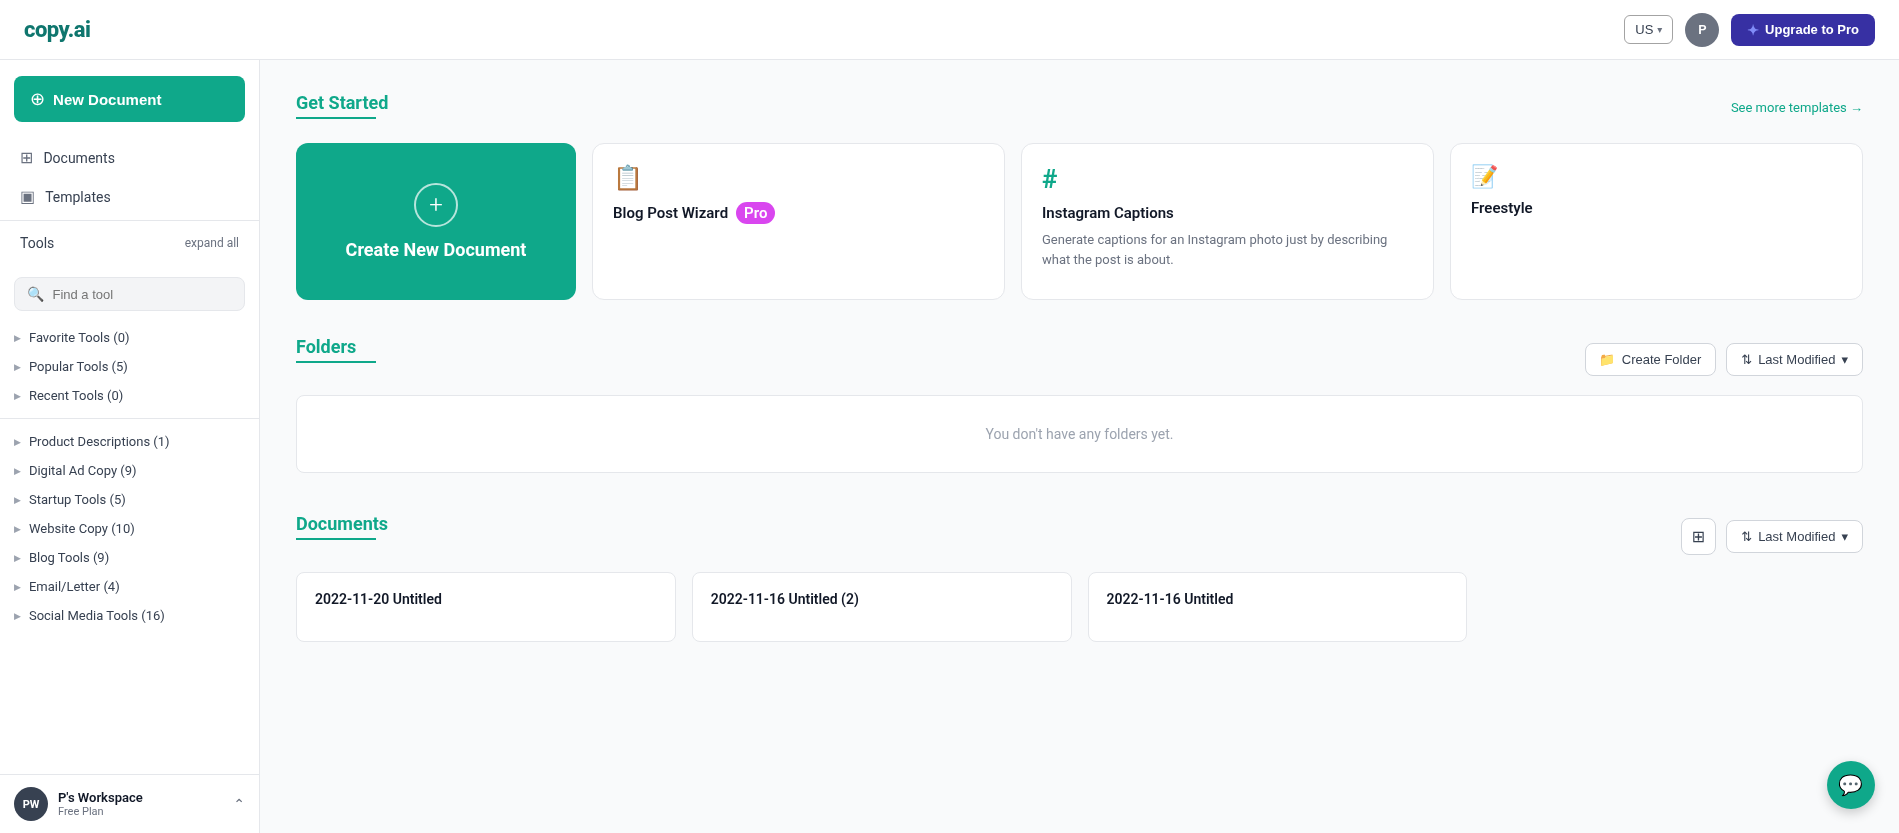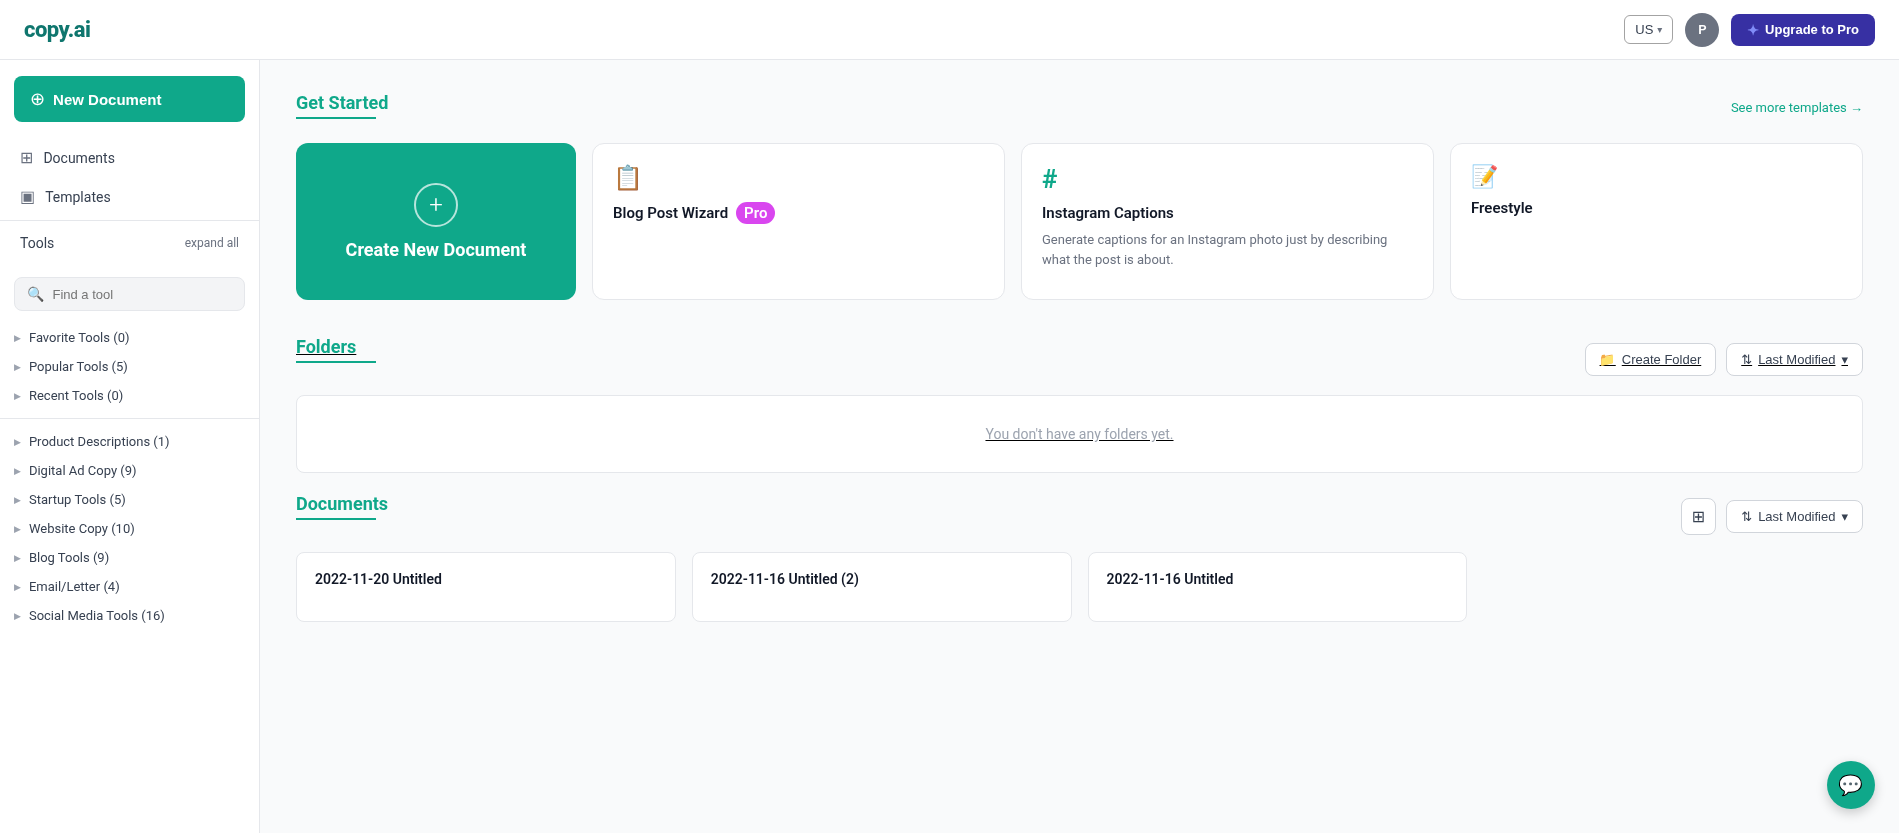--- a/index.html
+++ b/index.html
@@ -279,21 +279,21 @@
       background: #d946ef;
       color: #fff;
       font-size: 15px;
       font-weight: 600;
       padding: 2px 8px;
       border-radius: 20px;
     }
     .card-desc { font-size: 13px; color: #6b7280; line-height: 1.5; }
 
     
-    .folders-section { margin-bottom: 20px; text-decoration: underline; }
+    .folders-section { margin-bottom: 40px; }
     .folders-header {
       display: flex;
       align-items: center;
       justify-content: space-between;
       margin-bottom: 4px;
     }
     .folders-actions {
       display: flex;
       align-items: center;
       gap: 10px;
@@ -483,20 +483,32 @@
       <div class="tool-category">
         <span class="tri">▶</span>
         <span>Email/Letter (4)</span>
       </div>
       <div class="tool-category">
         <span class="tri">▶</span>
         <span>Social Media Tools (16)</span>
       </div>
     </div>
 
+    <div class="sidebar-footer">
+      <div class="workspace-info">
+        <div class="ws-avatar">
+          <span>PW</span>
+        </div>
+        <div>
+          <div class="ws-name">P's Workspace</div>
+          <div class="ws-plan">Free Plan</div>
+        </div>
+      </div>
+      <span class="chevron-up">⌃</span>
+    </div>
   </aside>
 
   <main class="main-content">
 
     <div>
       <div class="section-header">
         <div>
           <div class="section-title">Get Started</div>
           <div class="section-underline"></div>
         </div>

